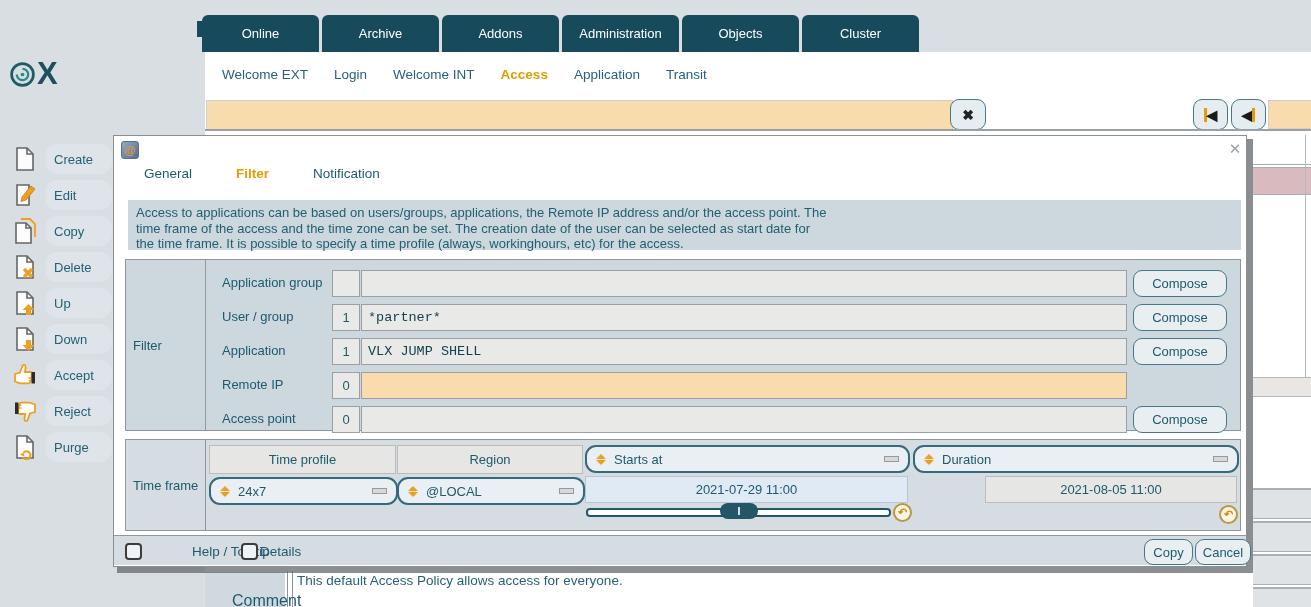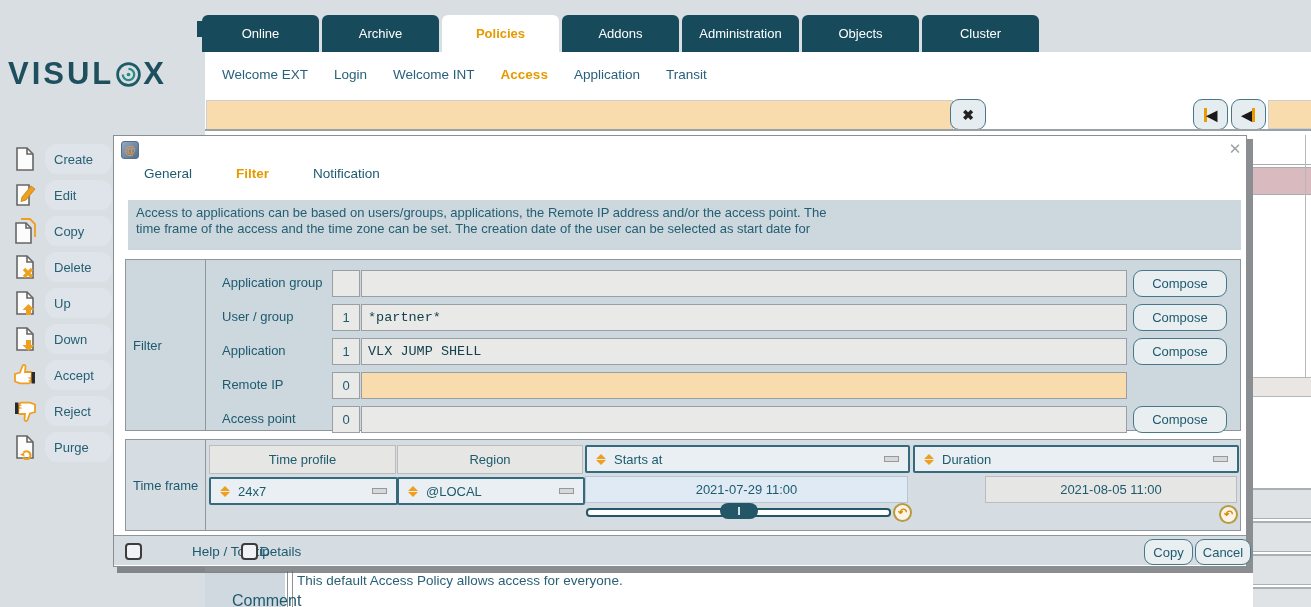--- a/index.html
+++ b/index.html
@@ -76,21 +76,21 @@
   .btn{border:1px solid #46788a;border-radius:9px;background:#e9eef1;color:#1d5a6e;font-size:13px;
        display:flex;align-items:center;justify-content:center;}
   .fcompose{position:absolute;left:927px;top:4px;width:92px;height:25px;}
 
   .ttable{left:11px;top:303px;width:1114px;height:90px;border:1px solid #8f979c;background:#d5dce2;}
   .tside{left:0;top:0;width:80px;height:100%;border-right:1px solid #8f979c;display:flex;align-items:center;
          padding-left:7px;box-sizing:border-box;color:#1d5a6e;}
   .trows{left:80px;top:0;right:0;bottom:0;}
   .hbox{position:absolute;height:27px;background:#e6e6e4;border:1px solid #bcbcbc;display:flex;
         align-items:center;justify-content:center;color:#1d5a6e;}
-  .dropdown{position:absolute;height:24px;border:2px solid #35697c;border-radius:2px;background:#e9eff2;
+  .dropdown{position:absolute;height:24px;border:2px solid #35697c;border-radius:11px;background:#e9eff2;
             display:flex;align-items:center;padding:0 9px;color:#1d5a6e;}
   .sortd{display:inline-flex;flex-direction:column;align-items:center;gap:1px;margin-right:8px;}
   .sortd i{display:block;width:0;height:0;border-left:5px solid transparent;border-right:5px solid transparent;}
   .sortd .u{border-bottom:5px solid #ef9f1f;}
   .sortd .d{border-top:5px solid #ef9f1f;}
   .dd-dash{margin-left:auto;width:13px;height:4px;background:#d8d8d8;border:1px solid #999;}
   .datebox{position:absolute;height:25px;display:flex;align-items:center;justify-content:center;color:#1d5a6e;}
   .startdate{background:#dfeaf5;border:1px solid #b8c6d2;}
   .enddate{background:#e6e6e4;border:1px solid #bcbcbc;}
   .durbox{position:absolute;background:#f8dcae;border:1px solid #dec28f;display:flex;align-items:center;
@@ -110,34 +110,32 @@
   .cancelbtn{position:absolute;left:1081px;top:3px;width:54px;height:24px;}
 </style>
 </head>
 <body>
 
 <div class="stage">
 
   <div class="abs main-panel"></div>
 
   <div class="abs logo">
-    <span>VISUL</span>
     <svg width="27" height="27" viewBox="0 0 26 26">
       <circle cx="13" cy="13" r="10.5" fill="none" stroke="#1d5c66" stroke-width="2.6"></circle>
       <path d="M13 7.5 a5.5 5.5 0 1 1 -5.5 5.5" fill="none" stroke="#2a8c86" stroke-width="2.2"></path>
       <circle cx="13" cy="13" r="1.8" fill="#2a8c86"></circle>
     </svg>
     <span>X</span>
   </div>
 
   <div class="abs notch"></div>
   <div class="abs tabrow">
     <div class="tab">Online</div>
     <div class="tab">Archive</div>
-    <div class="tab active">Policies</div>
     <div class="tab">Addons</div>
     <div class="tab">Administration</div>
     <div class="tab">Objects</div>
     <div class="tab">Cluster</div>
   </div>
 
   <div class="abs subnav">
     <span class="sn">Welcome EXT</span>
     <span class="sn">Login</span>
     <span class="sn">Welcome INT</span>
@@ -276,20 +274,21 @@
 
     <div class="abs dlg-tabs">
       <span class="dlg-tab">General</span>
       <span class="dlg-tab active">Filter</span>
       <span class="dlg-tab">Notification</span>
     </div>
 
     <div class="abs dlg-desc">
       <div>Access to applications can be based on users/groups, applications, the Remote IP address and/or the access point. The</div>
       <div>time frame of the access and the time zone can be set. The creation date of the user can be selected as start date for</div>
+      <div>the time frame. It is possible to specify a time profile (always, workinghours, etc) for the access.</div>
     </div>
 
     <div class="abs ftable">
       <div class="abs fside">Filter</div>
       <div class="abs frows">
 
         <div class="frow" style="top:6px;">
           <span class="flabel">Application group</span>
           <span class="fcount"></span>
           <span class="fvalue"></span>

